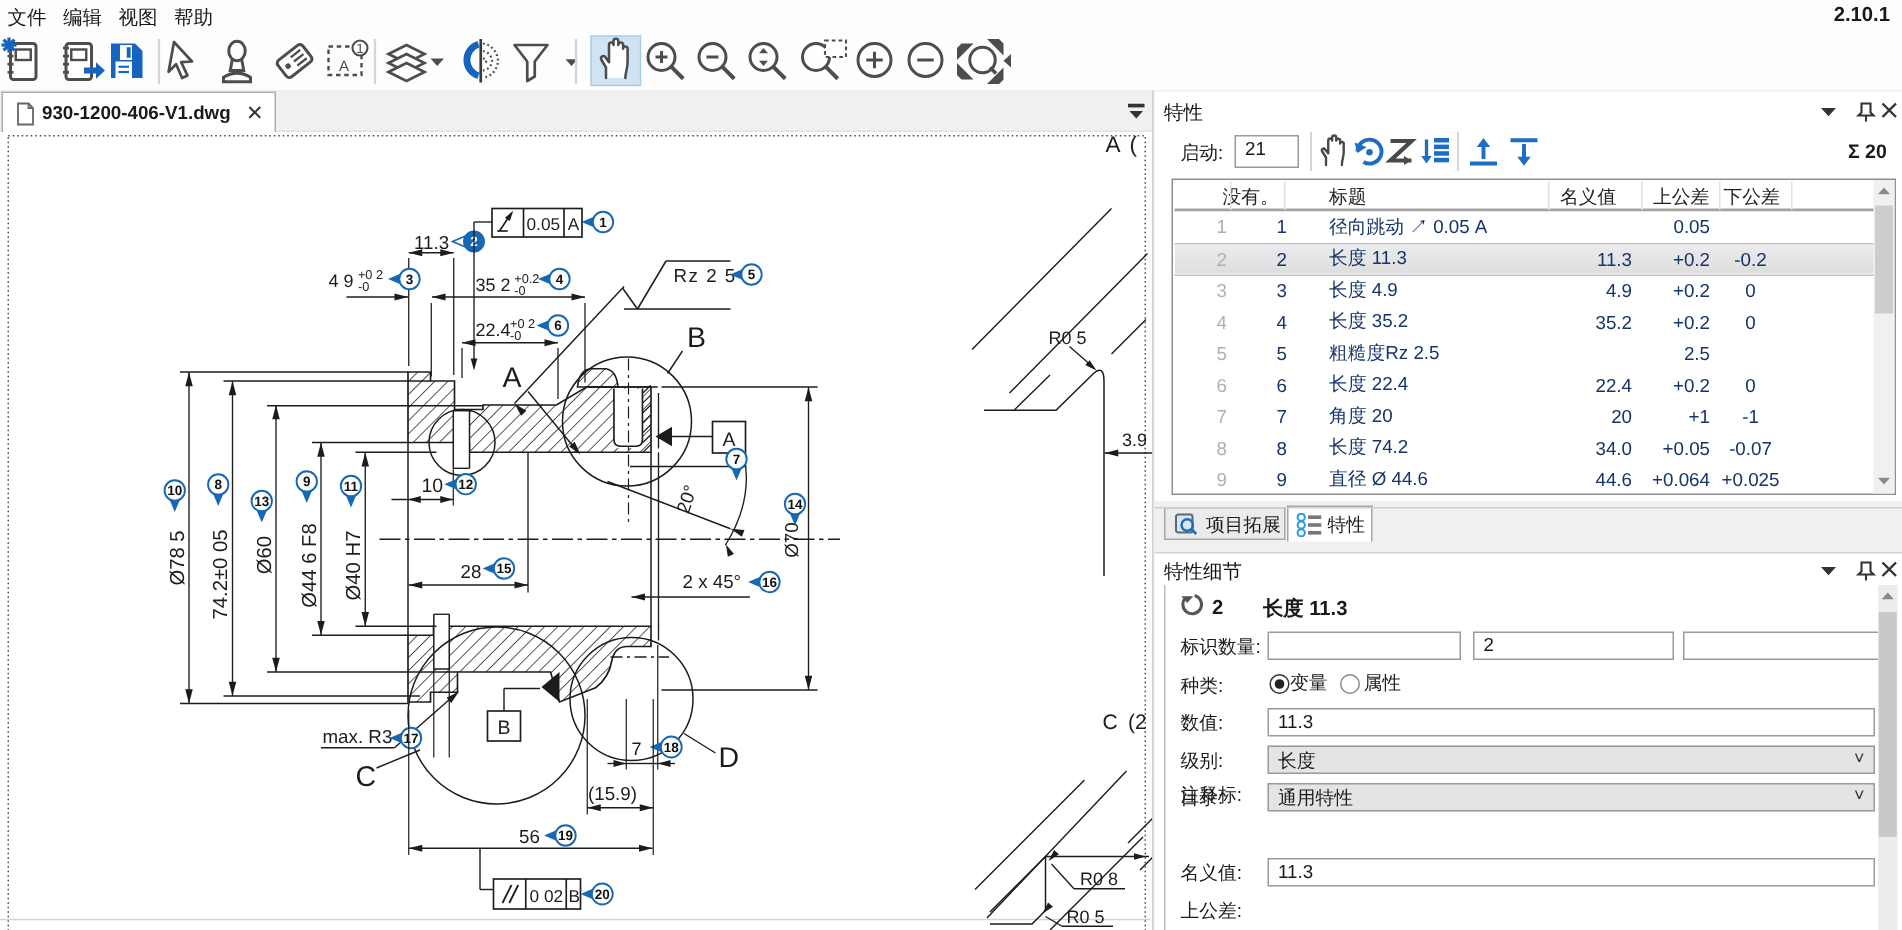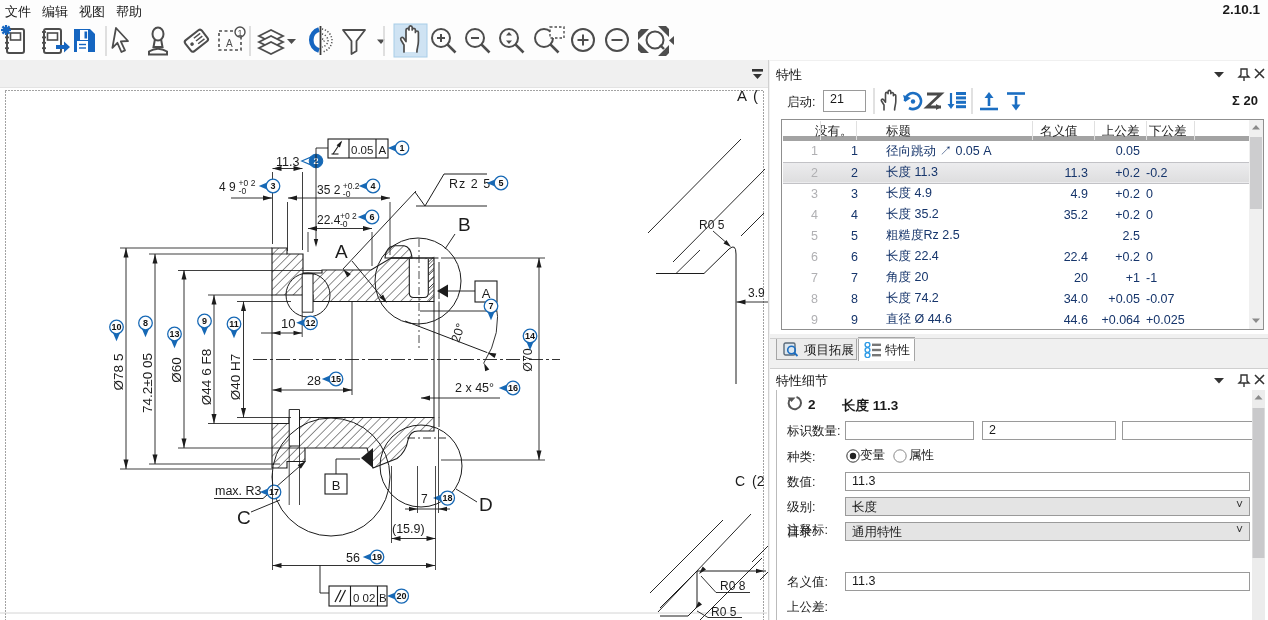--- a/index.html
+++ b/index.html
@@ -17,25 +17,25 @@
 .phead { position:absolute; font-size:13px; color:#111; }
 #grid { position:absolute; left:783px; top:120px; width:467px; border-collapse:collapse; font-size:12.5px;
   background:#fff; table-layout:fixed; }
 #grid td { height:21px; padding:0 6px 0 0; border:none; white-space:nowrap; overflow:hidden; }
 #grid tr { border-bottom:none; }
 #grid .c0 { width:41px; color:#b0b0b3; text-align:right; }
 #grid .c1 { width:40px; text-align:right; color:#16356b; }
 #grid .c2 { width:168px; padding-left:22px; color:#16356b; }
 #grid .c3 { width:62px; text-align:right; color:#16356b; }
 #grid .c4 { width:52px; text-align:right; color:#16356b; }
-#grid .c5 { width:48px; text-align:left; color:#16356b;margin-left:23px; }
+#grid .c5 { width:48px; text-align:center; color:#16356b;margin-left:23px; }
 #grid .c6 { }
 #grid tr.sel { background:linear-gradient(#ececee,#dededf); border-top:1px solid #c2c2c6; border-bottom:1px solid #c2c2c6; }
 #ghead { position:absolute; left:783px; top:121px; width:467px; height:20px; background:#fff;
-  border-bottom:5px solid #a3a3a3; font-size:12.5px; color:#222; }
+  border-bottom:2px solid #a3a3a3; font-size:12.5px; color:#222; }
 #ghead span { position:absolute; top:2px; }
 .vsep { position:absolute; width:1px; background:#e0e0e0; }
 #dpanel { position:absolute; left:770px; top:368px; width:498px; height:252px; background:#fff; }
 .frow { position:absolute; left:773px; width:492px; height:20px; font-size:12.5px; }
 .flabel { position:absolute; left:14px; top:2px; }
 .inp { position:absolute; top:0; height:19px; background:#fff; border:1px solid #9a9a9a;
   font-size:12.5px; padding:1px 0 0 6px; }
 .inp.wide { left:72px; width:405px; }
 .dd { background:#e4e4e4; border:1px solid #9a9a9a; }
 .caret { position:absolute; right:6px; top:0px; font-size:12px; color:#333; }
@@ -124,20 +124,28 @@
       <line x1="611.5" y1="40" x2="622.5" y2="40" stroke="#4d4d4d" stroke-width="2"></line>
       <path d="M641,27 h8 l-11,11 v-8 Z M669,27 v8 l-11,-11 h8 Z" transform="translate(0,2)" fill="#4d4d4d"></path>
       <path d="M641,53 h8 l-11,-11 v8 Z M669,53 v-8 l-11,11 h8 Z" fill="#4d4d4d"></path>
       <circle cx="655" cy="40" r="8.5" fill="#fff" stroke="#4d4d4d" stroke-width="2"></circle>
       <line x1="660" y1="45" x2="664" y2="49" stroke="#4d4d4d" stroke-width="2.4"></line>
       <path d="M674,36 v9 l-5,-4.5 Z" fill="#4d4d4d"></path>
     </svg>
 </div>
 <div id="ver">2.10.1</div>
 <div id="tabbar">
+ <div id="tab">
+  <svg width="14" height="16" style="position:absolute;left:8px;top:6px" viewBox="0 0 14 16">
+   <path d="M2,1 h7 l3,3 v11 h-10 Z" fill="#fff" stroke="#666" stroke-width="1.2"></path>
+   <path d="M9,1 v3 h3" fill="none" stroke="#666" stroke-width="1.2"></path>
+      </svg>
+  <span class="title">930-1200-406-V1.dwg</span>
+      <span class="x">✕</span>
+ </div>
  <svg width="16" height="12" style="position:absolute;left:750px;top:9px">
    <rect x="2" y="0" width="11" height="2.6" fill="#333"></rect>
       <path d="M3,5 l4.5,5 4.5,-5 Z" fill="#333"></path>
  </svg>
 </div>
 <div id="canvas">
  <svg width="768" height="532" viewBox="0 88 768 532">
       <defs>
         <pattern id="hat" width="6.2" height="6.2" patternUnits="userSpaceOnUse" patternTransform="rotate(45)">
 <line x1="0" y1="0" x2="0" y2="6.2" stroke="#1e1e1e" stroke-width="1.0"></line>

